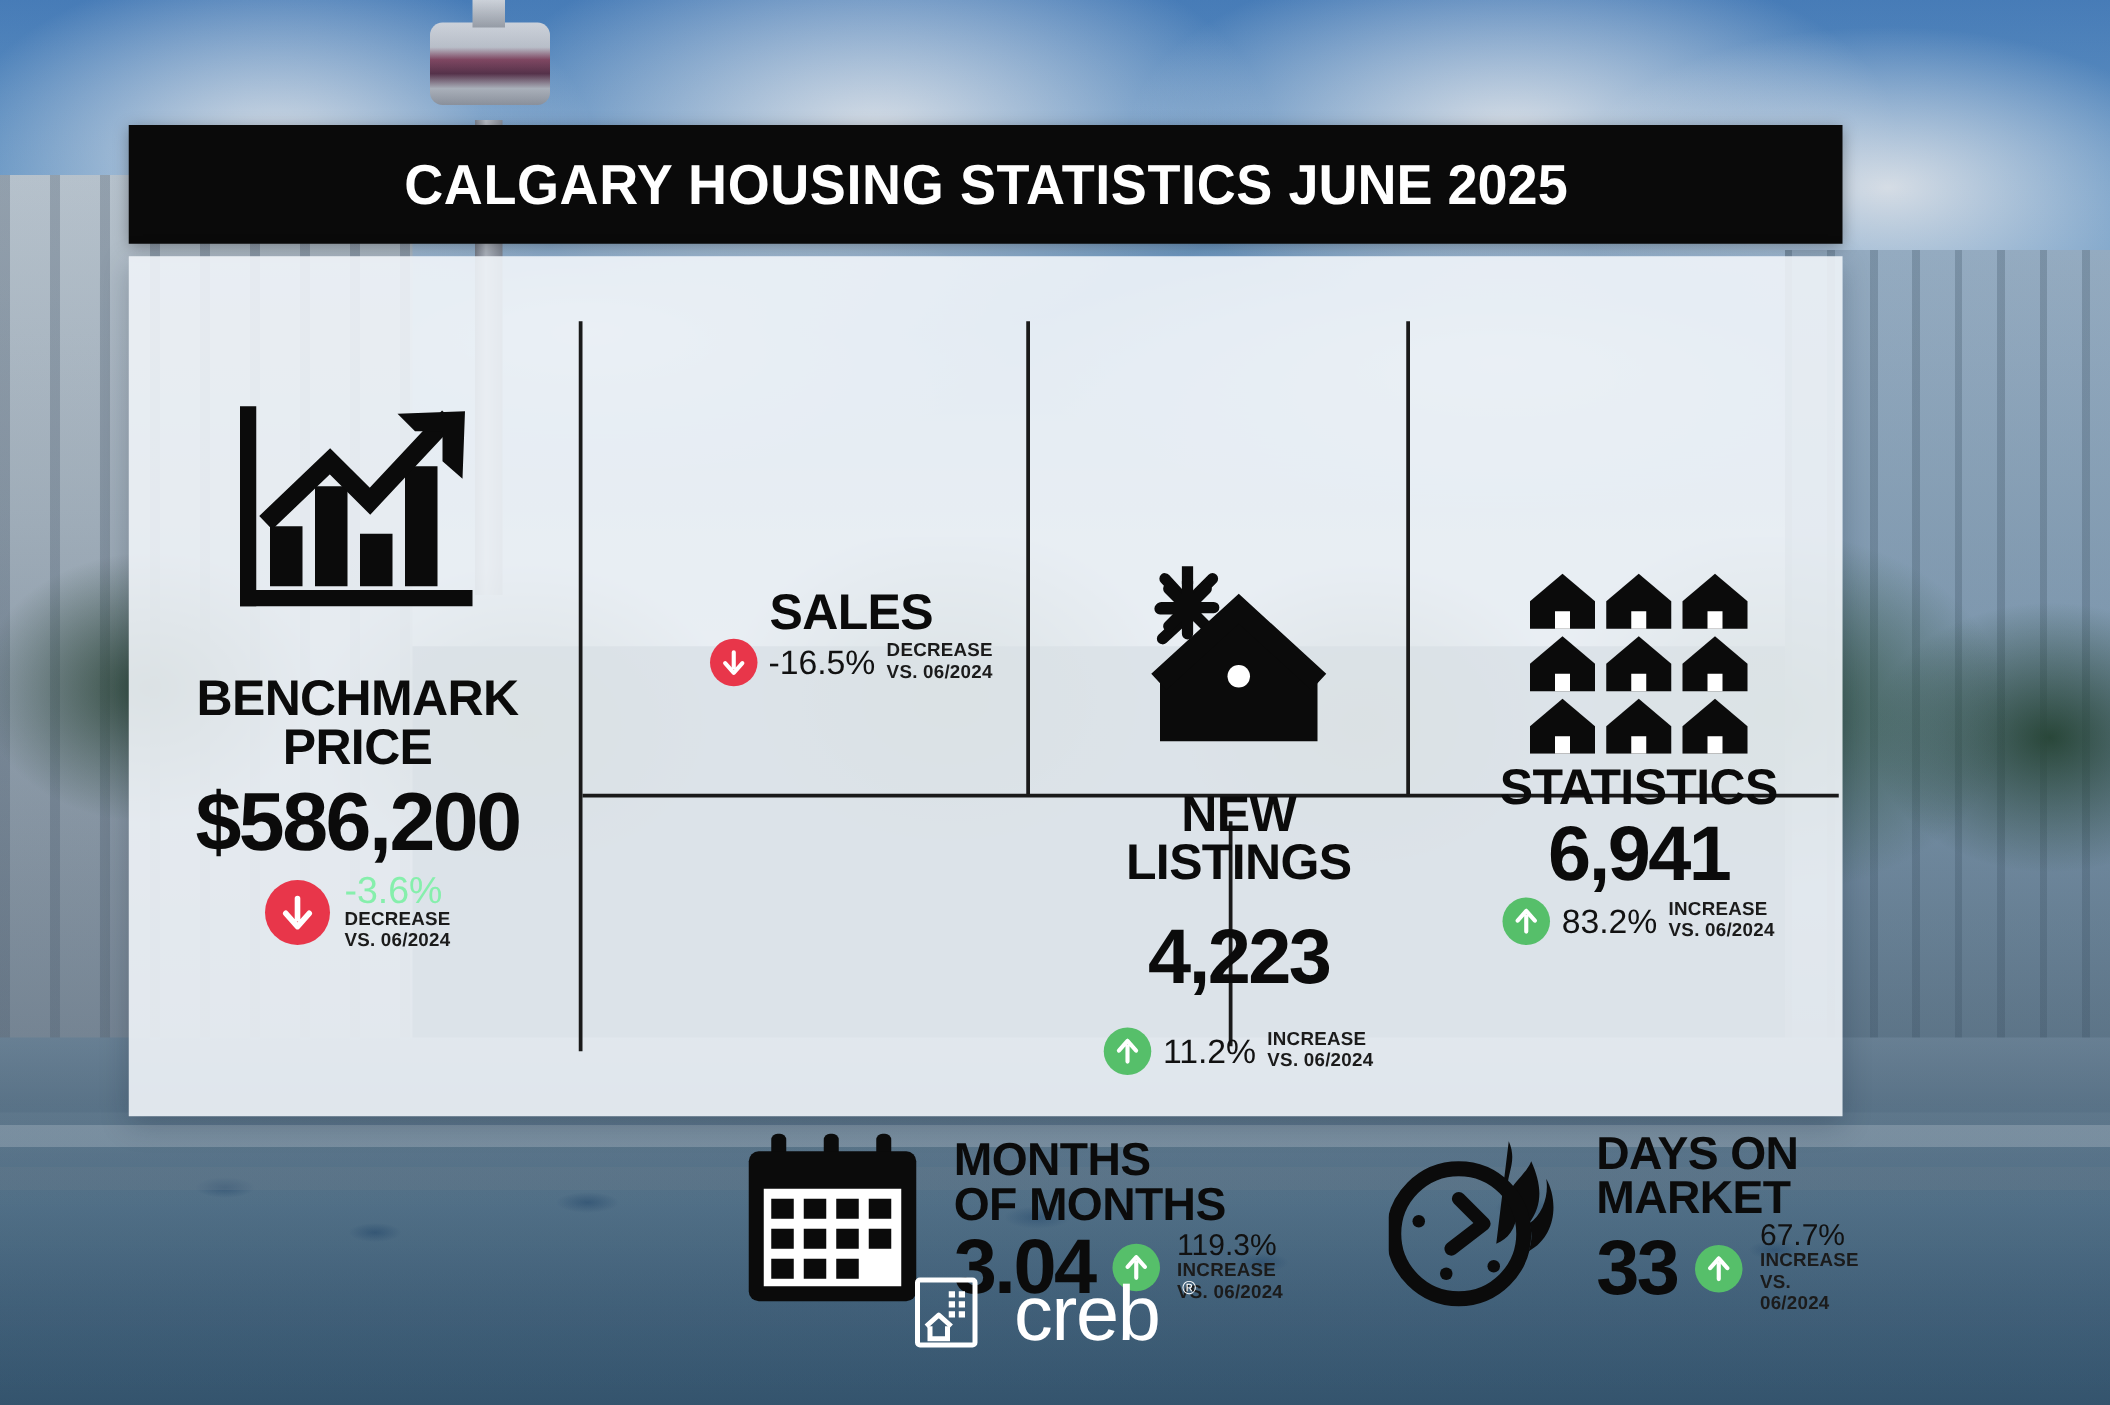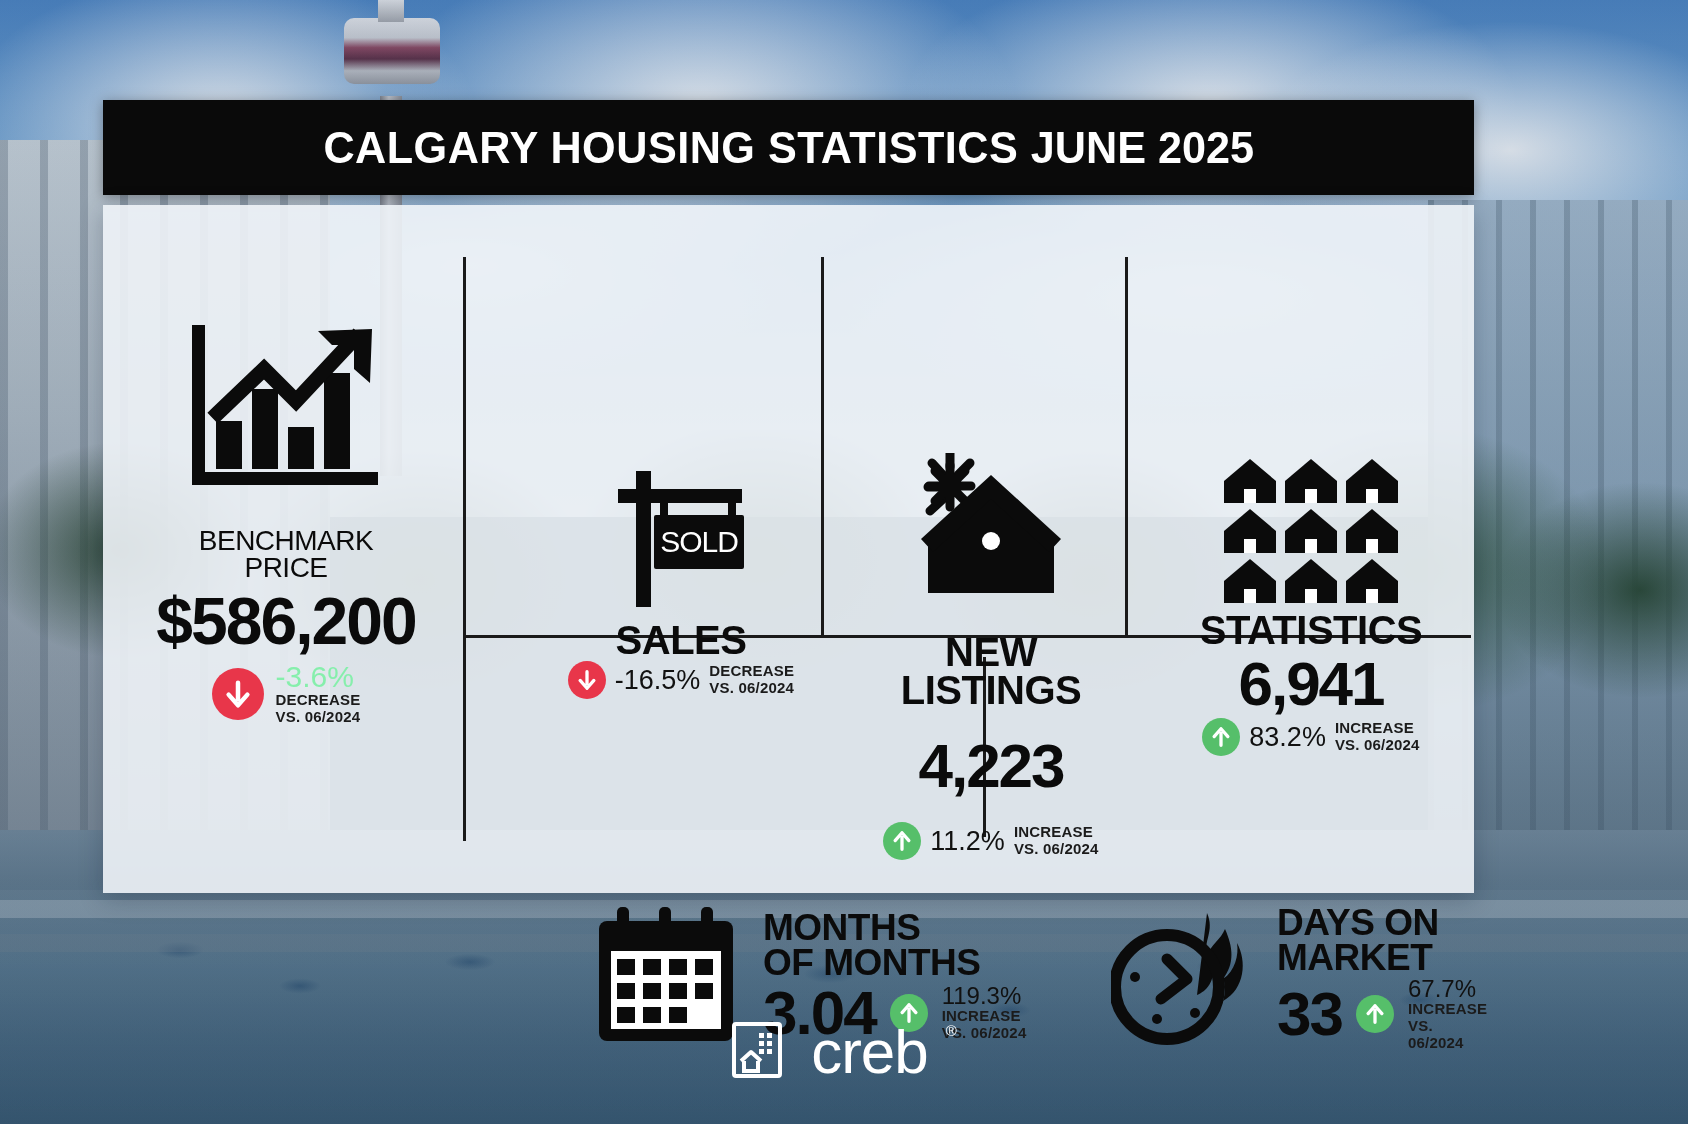--- a/index.html
+++ b/index.html
@@ -125,22 +125,22 @@
   #div-mid{ left:363px; top:430px; width:1005px; }
   #div-mos-dom{ left:880px; top:452px; height:180px; }
 
   
   #benchmark{
     position:absolute; left:8px; top:60px; width:350px; height:580px;
     display:flex; flex-direction:column; align-items:center; justify-content:flex-start;
   }
   #benchmark .icon{ margin-top:52px; }
   #benchmark-label{
-    margin-top:16px; text-align:center; font-weight:400; color:#0b0b0b;
-    font-size:28px; line-height:.98; letter-spacing:-.5px;
+    margin-top:28px; text-align:center; font-weight:700; color:#0b0b0b;
+    font-size:40px; line-height:.98; letter-spacing:-.5px;
   }
   #benchmark-value{
     margin-top:6px; font-weight:700; color:#0b0b0b; font-size:66px; line-height:1;
     letter-spacing:-2px;
   }
   #benchmark-change{
     margin-top:8px; display:flex; align-items:center; gap:12px;
   }
   .chg-pct-lg{ font-size:30px; font-weight:400; color:#86efac; line-height:1; }
   .chg-sub{ font-size:15px; font-weight:700; color:#1b1b1b; line-height:1.12; letter-spacing:.2px; }
@@ -261,31 +261,20 @@
         </span>
         <span class="bm-text">
           <span class="chg-pct-lg">-3.6%</span>
           <span class="chg-sub">DECREASE</span>
           <span class="chg-sub">VS. 06/2024</span>
         </span>
       </div>
     </div>
 
     <div class="metric" id="metric-sales">
-      <div class="m-icon">
-        <svg width="150" height="146" viewBox="0 0 150 146" aria-hidden="true">
-          <rect x="30" y="4" width="15" height="136" fill="#0b0b0b"></rect>
-          <rect x="12" y="22" width="52" height="14" fill="#0b0b0b"></rect>
-          <rect x="30" y="22" width="106" height="14" fill="#0b0b0b"></rect>
-          <rect x="54" y="34" width="8" height="18" fill="#0b0b0b"></rect>
-          <rect x="122" y="34" width="8" height="18" fill="#0b0b0b"></rect>
-          <rect x="48" y="48" width="90" height="54" rx="2" fill="#0b0b0b"></rect>
-          <text x="93" y="85" font-family="Liberation Sans, sans-serif" font-size="30" font-weight="400" fill="#ffffff" text-anchor="middle" letter-spacing="-1">SOLD</text>
-        </svg>
-      </div>
       <div class="m-label">SALES</div>
       <div class="m-change">
         <span class="badge red sm">
           <svg class="arrow" width="22" height="22" viewBox="0 0 24 24" aria-hidden="true">
             <path d="M12 3 L12 16 M12 21 L4.5 12.5 M12 21 L19.5 12.5" stroke="#fff" stroke-width="3.6" fill="none" stroke-linecap="round" stroke-linejoin="round"></path>
           </svg>
         </span>
         <span class="chg-pct">-16.5%</span>
         <span class="bm-text">
           <span class="chg-sub">DECREASE</span>

